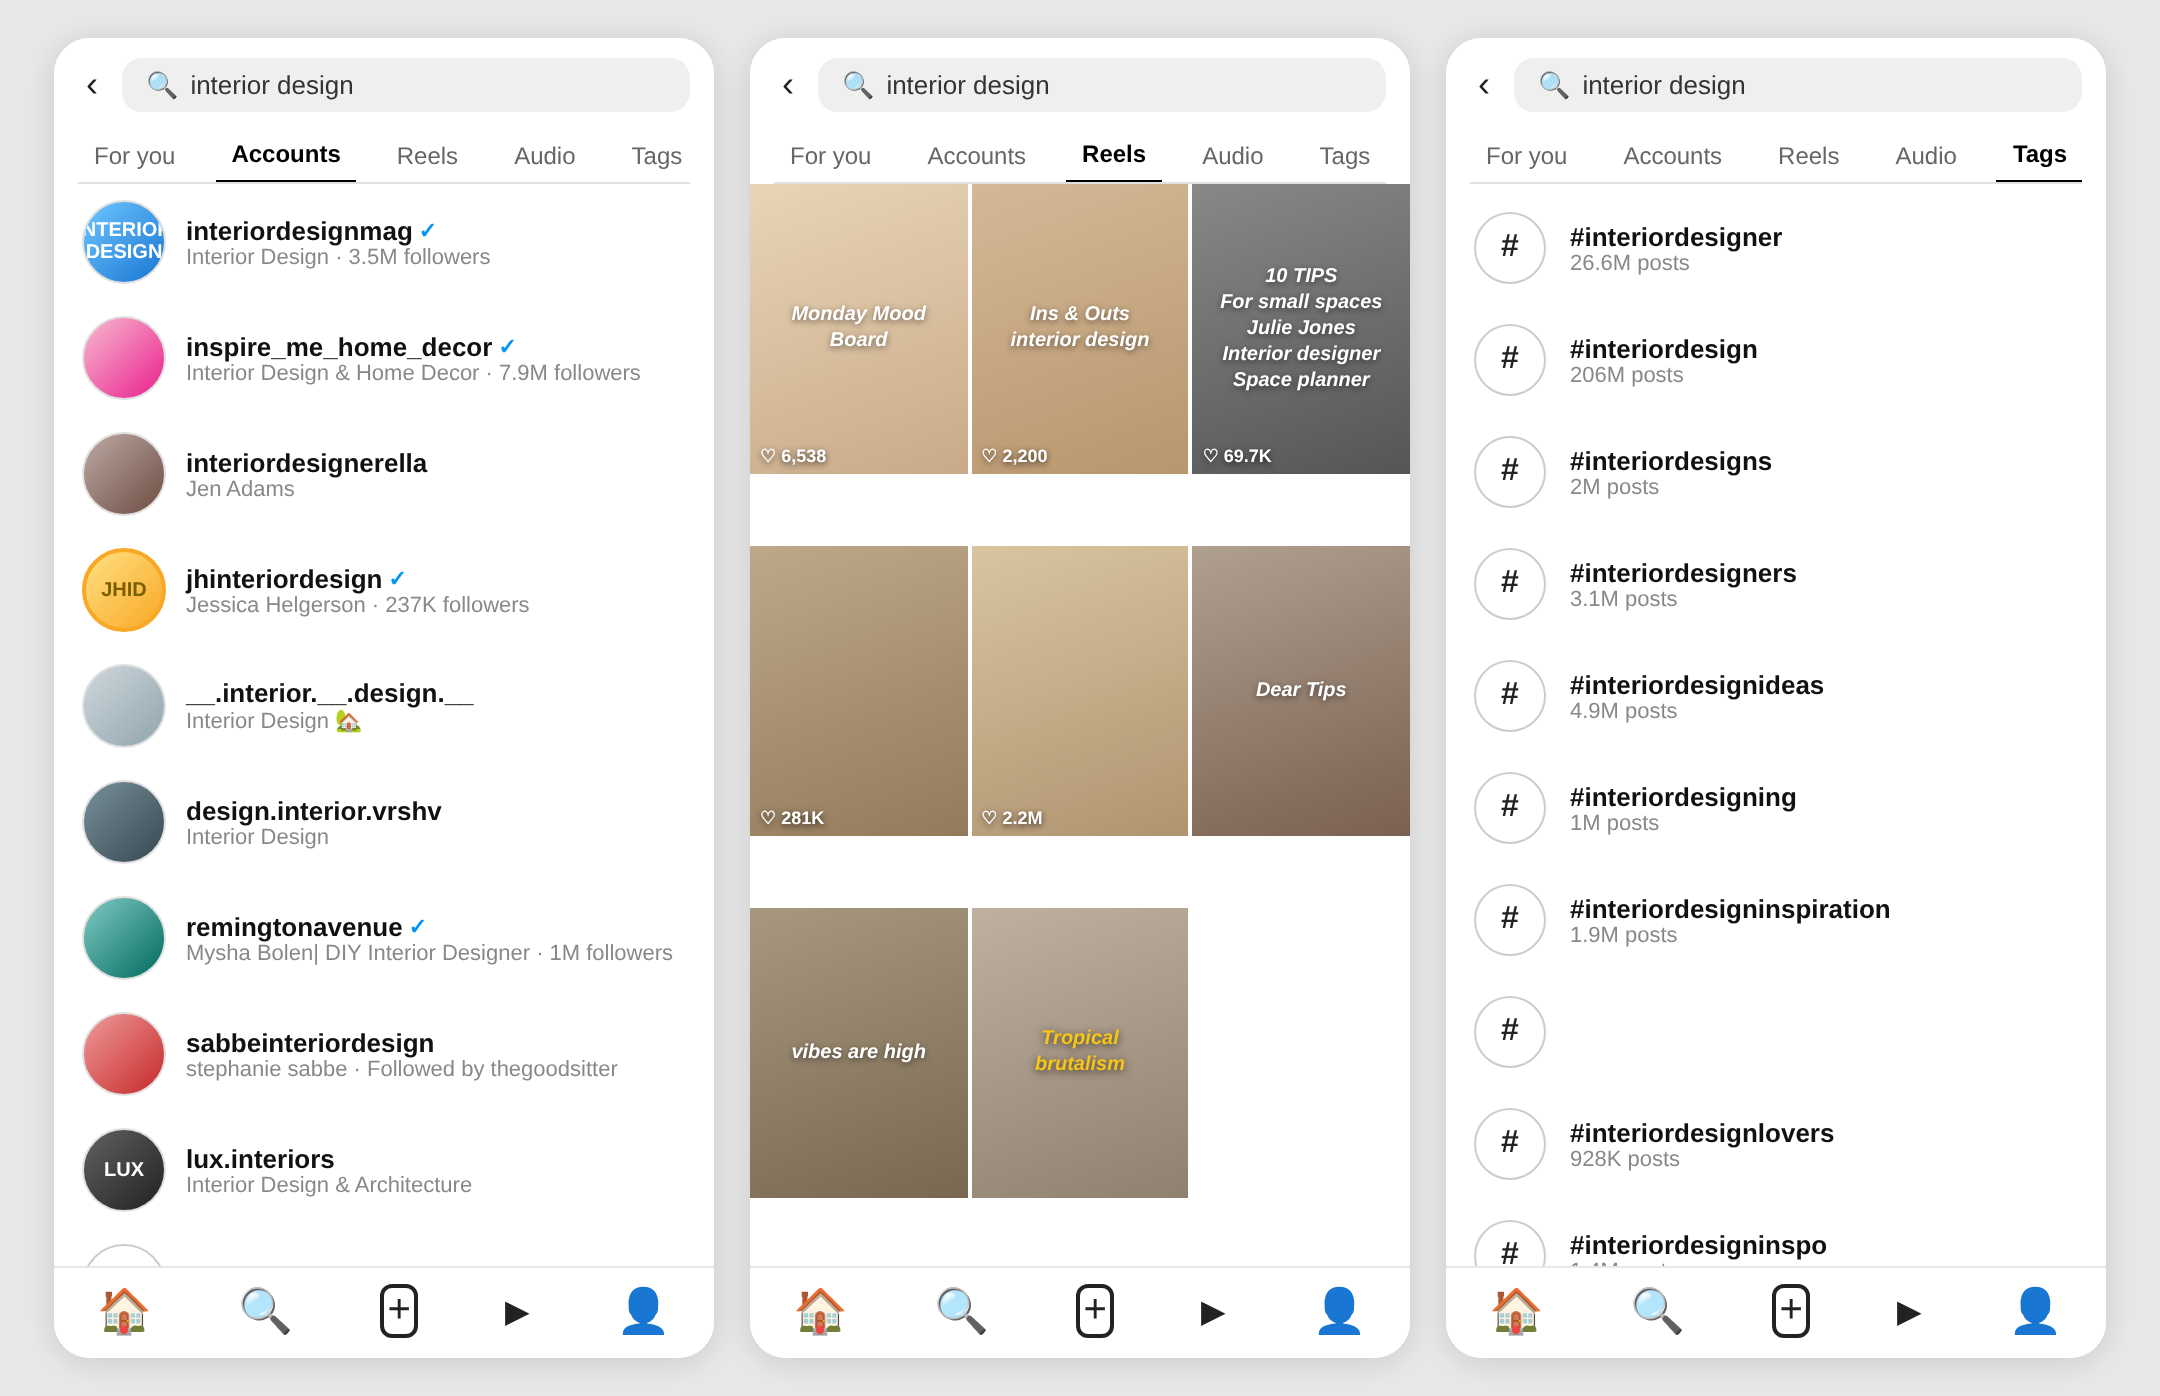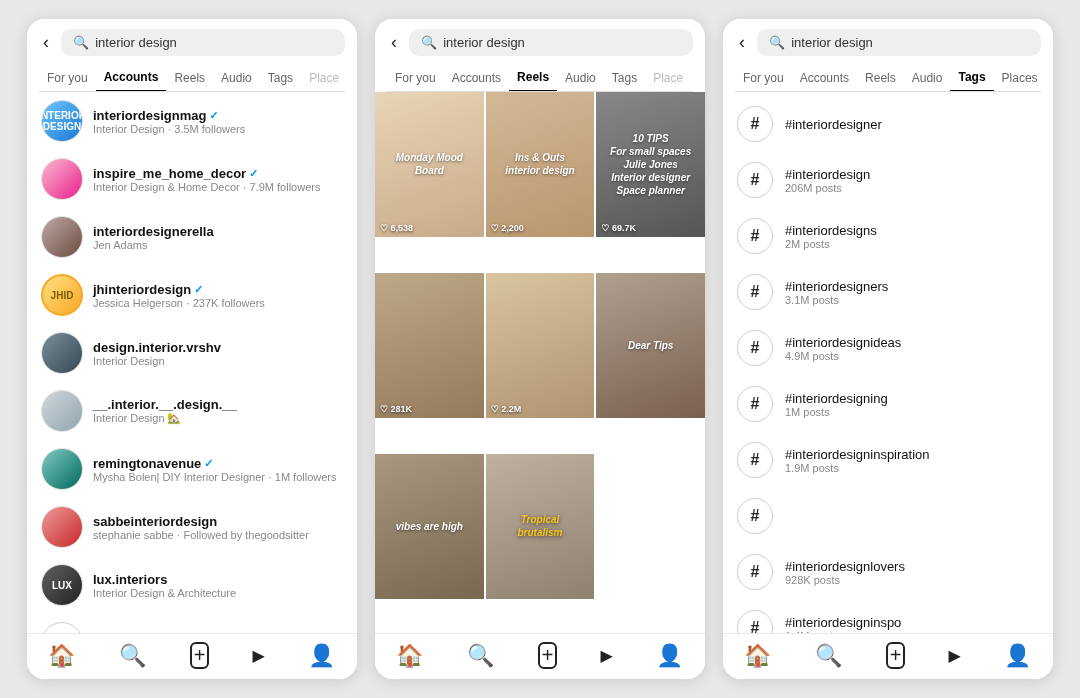--- a/index.html
+++ b/index.html
@@ -63,21 +63,21 @@
       color: #888;
       font-size: 13px;
     }
     
     .tabs-row {
       display: flex;
       align-items: flex-end;
       font-size: 12px;
       color: #555;
       border-bottom: 1px solid #e0e0e0;
-      gap: 0;
+      gap: 12px;
       overflow: hidden;
     }
     .tab {
       padding: 6px 8px 6px 8px;
       cursor: pointer;
       white-space: nowrap;
       color: #666;
       font-size: 12px;
       position: relative;
     }
@@ -229,21 +229,21 @@
       align-items: center;
       justify-content: center;
       font-size: 16px;
       font-weight: 700;
       color: #222;
       flex-shrink: 0;
     }
     .tag-info { flex: 1; }
     .tag-name {
       font-size: 13px;
-      font-weight: 400;
+      font-weight: 700;
       color: #111;
     }
     .tag-posts {
       font-size: 11px;
       color: #888;
     }
     
     .av-blue { background: linear-gradient(135deg, #6ec6ff, #1976d2); }
     .av-pink { background: linear-gradient(135deg, #f8bbd0, #e91e8c); }
     .av-brown { background: linear-gradient(135deg, #bcaaa4, #6d4c41); }
@@ -343,41 +343,41 @@
     </div>
     <div class="account-info">
       <div class="account-name">
         <span>jhinteriordesign</span>
         <span class="verified-badge">✓</span>
       </div>
       <div class="account-sub">Jessica Helgerson · 237K followers</div>
     </div>
   </div>
         <div class="account-item">
+    <div class="avatar av-grey">
+      <span class="avatar-text" style=""></span>
+    </div>
+    <div class="account-info">
+      <div class="account-name">
+        <span>__.interior.__.design.__</span>
+
+      </div>
+      <div class="account-sub">Interior Design 🏡</div>
+    </div>
+  </div>
+        <div class="account-item">
     <div class="avatar av-dark">
       <span class="avatar-text" style=""></span>
     </div>
     <div class="account-info">
       <div class="account-name">
         <span>design.interior.vrshv</span>
 
       </div>
       <div class="account-sub">Interior Design</div>
-    </div>
-  </div>
-        <div class="account-item">
-    <div class="avatar av-grey">
-      <span class="avatar-text" style=""></span>
-    </div>
-    <div class="account-info">
-      <div class="account-name">
-        <span>__.interior.__.design.__</span>
-
-      </div>
-      <div class="account-sub">Interior Design 🏡</div>
     </div>
   </div>
         <div class="account-item">
     <div class="avatar av-teal">
       <span class="avatar-text" style=""></span>
     </div>
     <div class="account-info">
       <div class="account-name">
         <span>remingtonavenue</span>
         <span class="verified-badge">✓</span>
@@ -530,20 +530,21 @@
         <div class="tab active">Tags</div>
         <div class="tab">Places</div>
       </div>
     </div>
     <div class="tags-list">
 
     <div class="tag-item">
     <div class="hash-circle">#</div>
     <div class="tag-info">
       <div class="tag-name">#interiordesigner</div>
+      <div class="tag-posts">26.6M posts</div>
     </div>
   </div>
         <div class="tag-item">
     <div class="hash-circle">#</div>
     <div class="tag-info">
       <div class="tag-name">#interiordesign</div>
       <div class="tag-posts">206M posts</div>
     </div>
   </div>
         <div class="tag-item">

